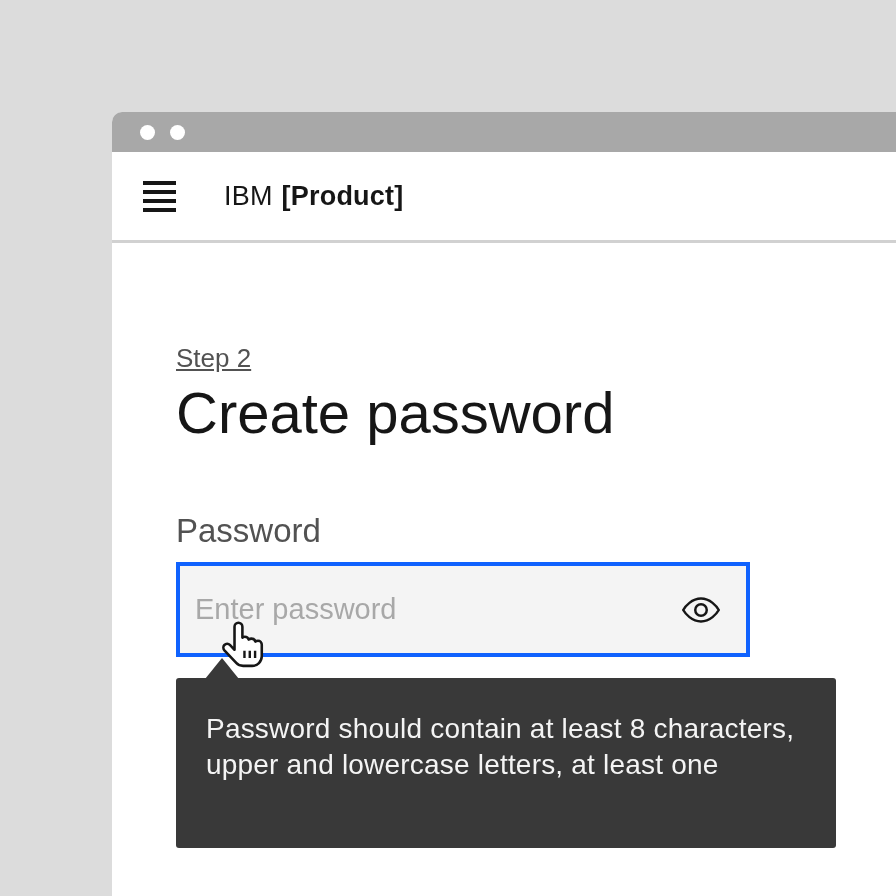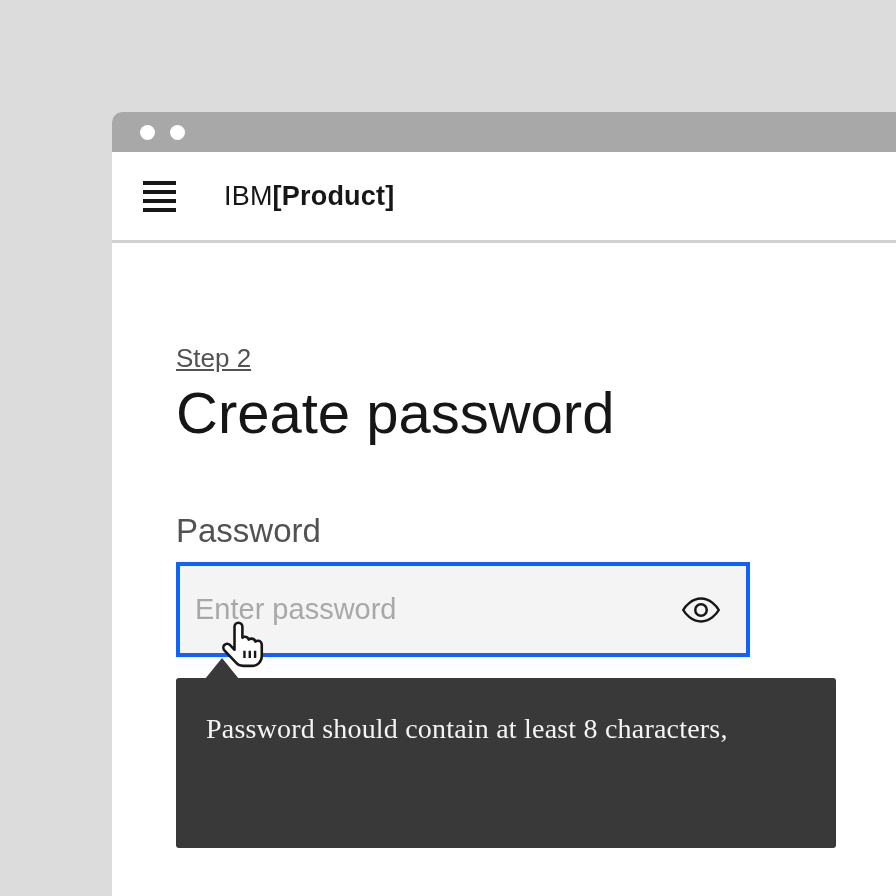--- a/index.html
+++ b/index.html
@@ -81,21 +81,21 @@
     height: 4px;
     background: var(--text-primary, #161616);
   }
   .brand {
     margin-left: 48px;
     font-size: 27px;
     color: var(--text-primary, #161616);
     letter-spacing: 0.2px;
     white-space: nowrap;
   }
-  .brand strong { font-weight: 700; margin-left: 0; }
+  .brand strong { font-weight: 700; margin-left: 9px; }
 
   .step {
     position: absolute;
     left: 64px;
     top: 231px;
     font-size: 26px;
     line-height: 30px;
     color: var(--text-secondary, #525252);
     text-decoration: underline;
   }
@@ -165,21 +165,20 @@
     top: 566px;
     width: 660px;
     min-height: 170px;
     background: var(--tooltip-bg, #393939);
     border-radius: 3px;
     color: #f4f4f4;
     padding: 33px 28px 29px 30px;
     font-size: 28px;
     line-height: 36px;
     letter-spacing: 0.2px;
-    font-family: Liberation Serif, serif;
   }
   .tooltip .caret {
     position: absolute;
     top: -20px;
     left: 29px;
     width: 0;
     height: 0;
     border-left: 17px solid transparent;
     border-right: 17px solid transparent;
     border-bottom: 21px solid var(--tooltip-bg, #393939);
@@ -228,17 +227,18 @@
       </div>
 
       <svg class="cursor-svg" viewBox="0 0 28 30">
         <path d="M9.6 1.4 C8.3 1.4 7.3 2.4 7.3 3.7 L7.3 17.2 L4.6 14.4 C3.7 13.5 2.3 13.5 1.4 14.4 C0.6 15.2 0.6 16.6 1.4 17.5 L8.3 24.9 C9.3 26 10.8 26.6 12.3 26.6 L17.6 26.6 C20.7 26.6 23.2 24.1 23.2 21 L23.2 14.1 C23.2 12.9 22.2 11.9 21 11.9 C20.4 11.9 19.9 12.1 19.5 12.5 C19.2 11.5 18.3 10.7 17.2 10.7 C16.6 10.7 16 10.9 15.6 11.3 C15.3 10.3 14.4 9.6 13.3 9.6 C12.8 9.6 12.3 9.8 11.9 10.1 L11.9 3.7 C11.9 2.4 10.9 1.4 9.6 1.4 Z" fill="#ffffff" stroke="#161616" stroke-width="1.5" stroke-linejoin="round"></path>
         <path d="M13.1 17.8 L13.1 22 M16.2 17.8 L16.2 22 M19.3 17.8 L19.3 22" stroke="#161616" stroke-width="1.4" fill="none"></path>
       </svg>
 
       <div class="tooltip">
         <span class="caret"></span>
         <span class="line">Password should contain at least 8 characters,</span>
+        <span class="line">upper and lowercase letters, at least one</span>
       </div>
     </main>
 
   </div>
 </div>
 
 </body></html>

